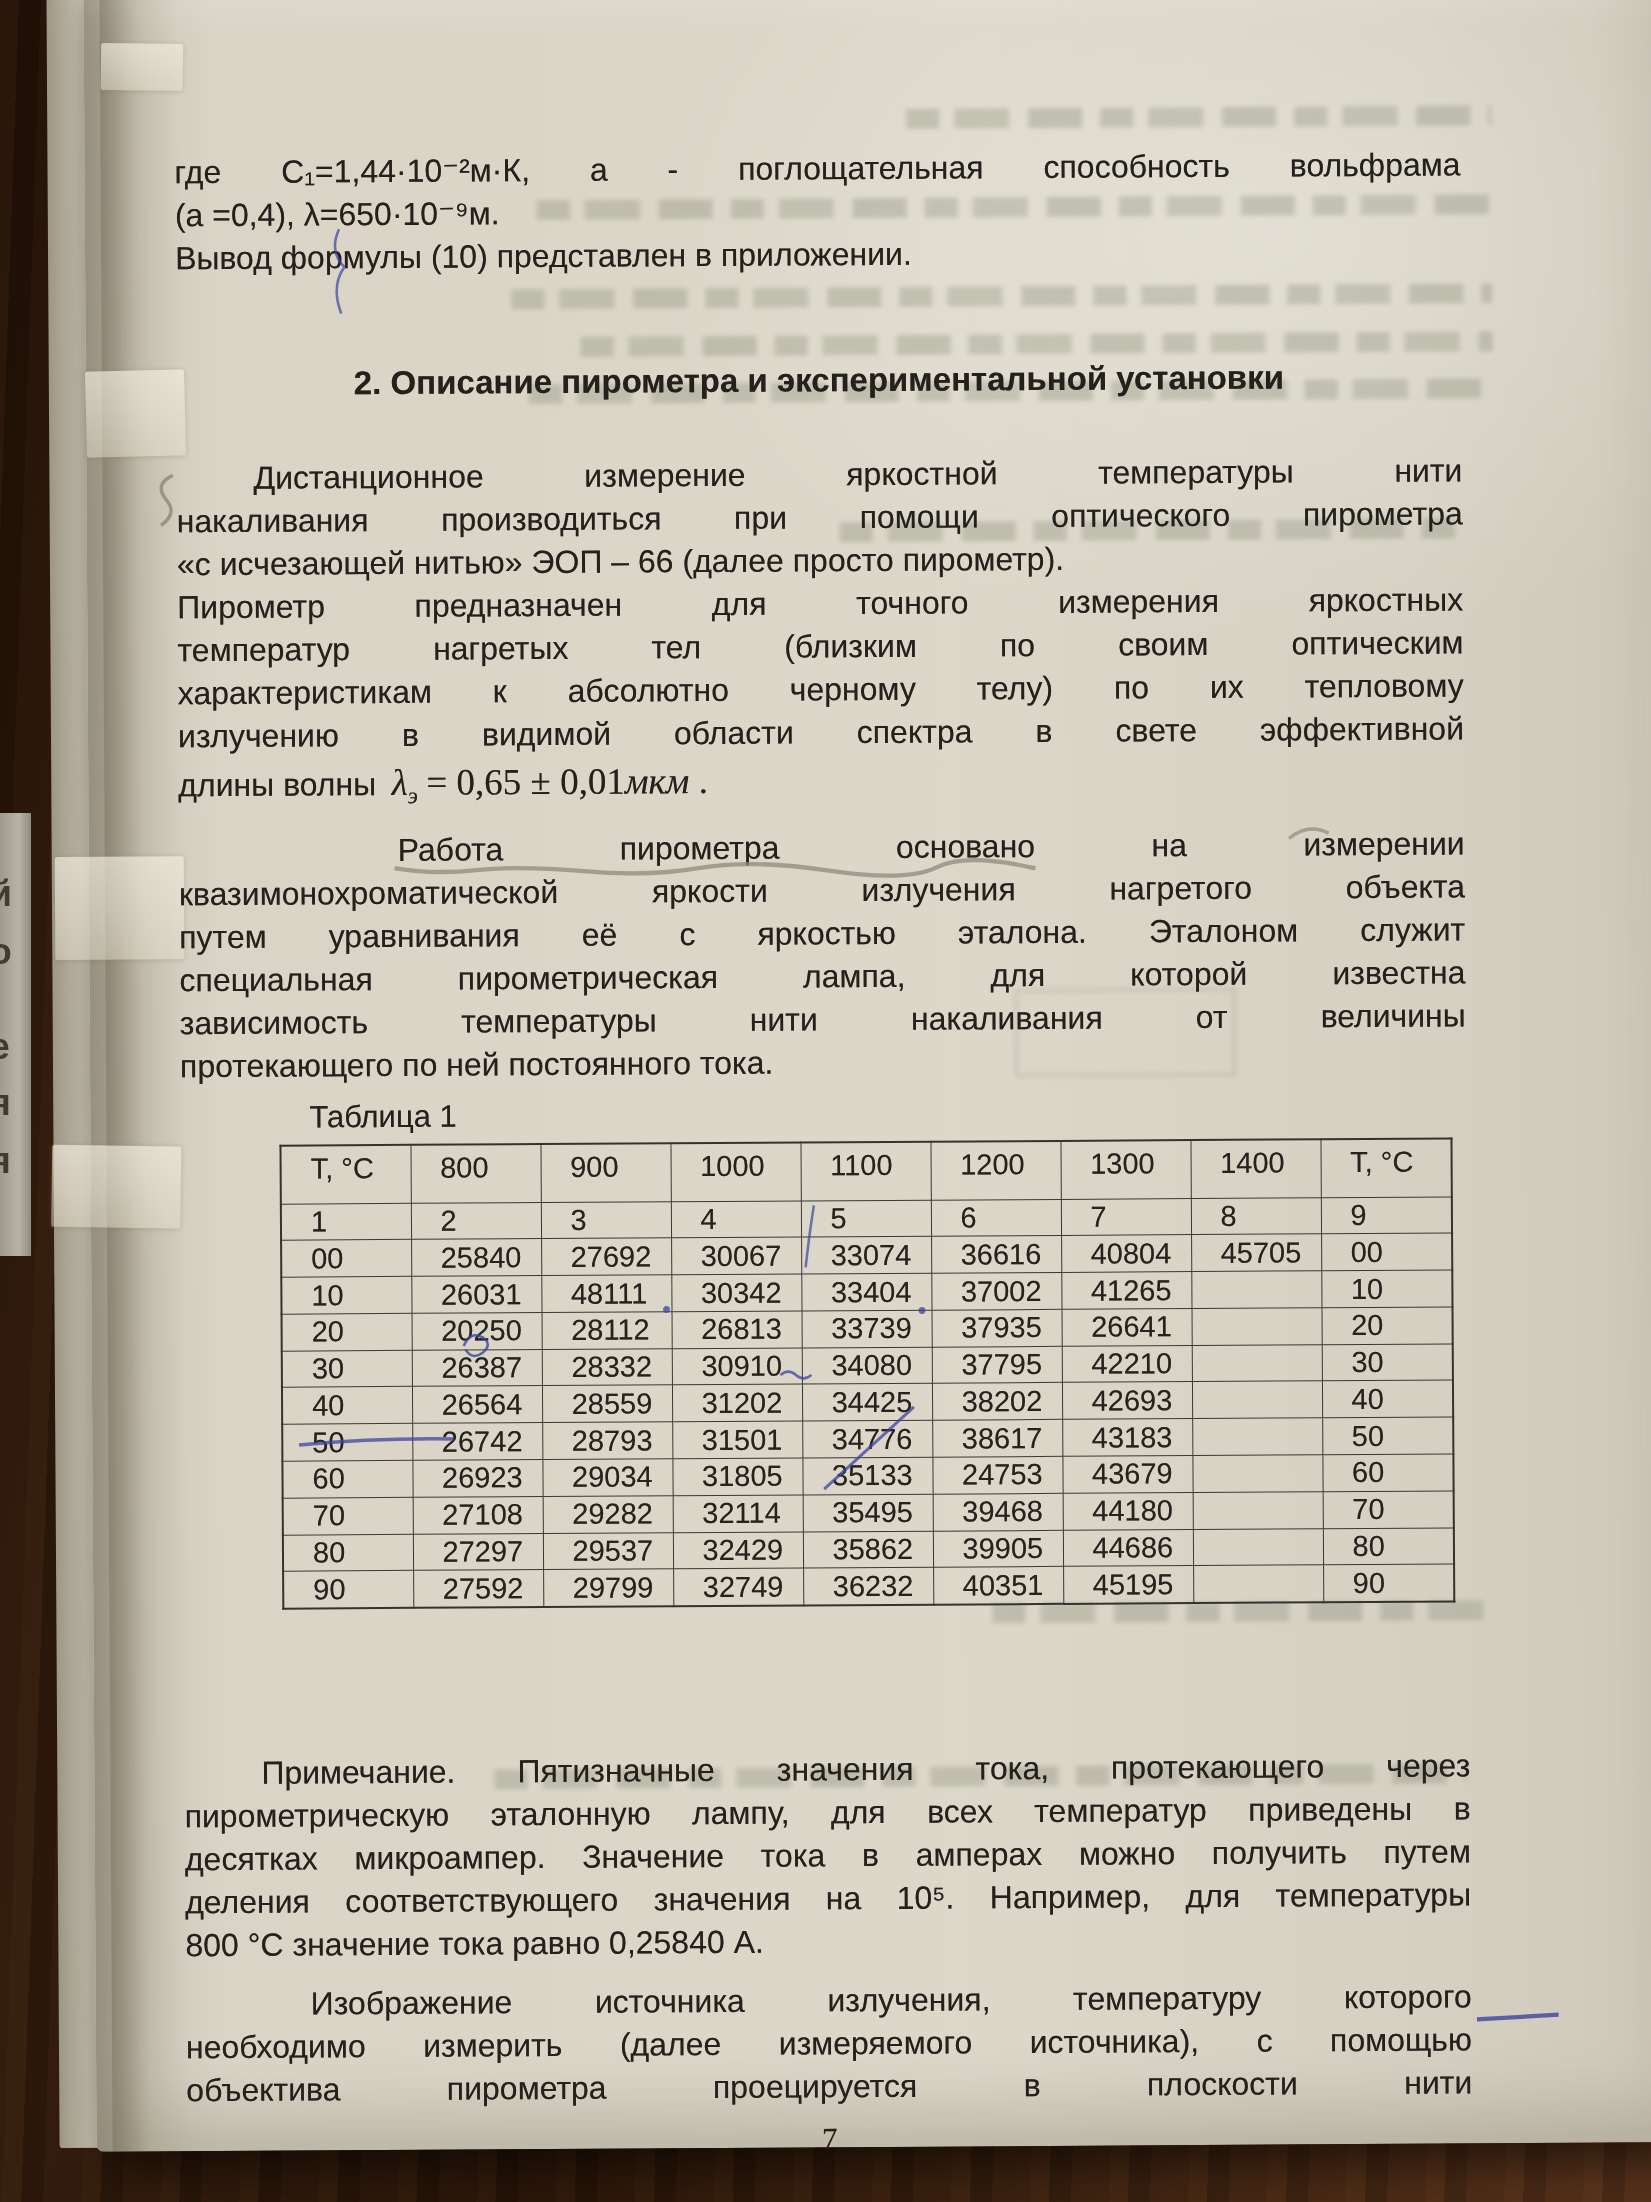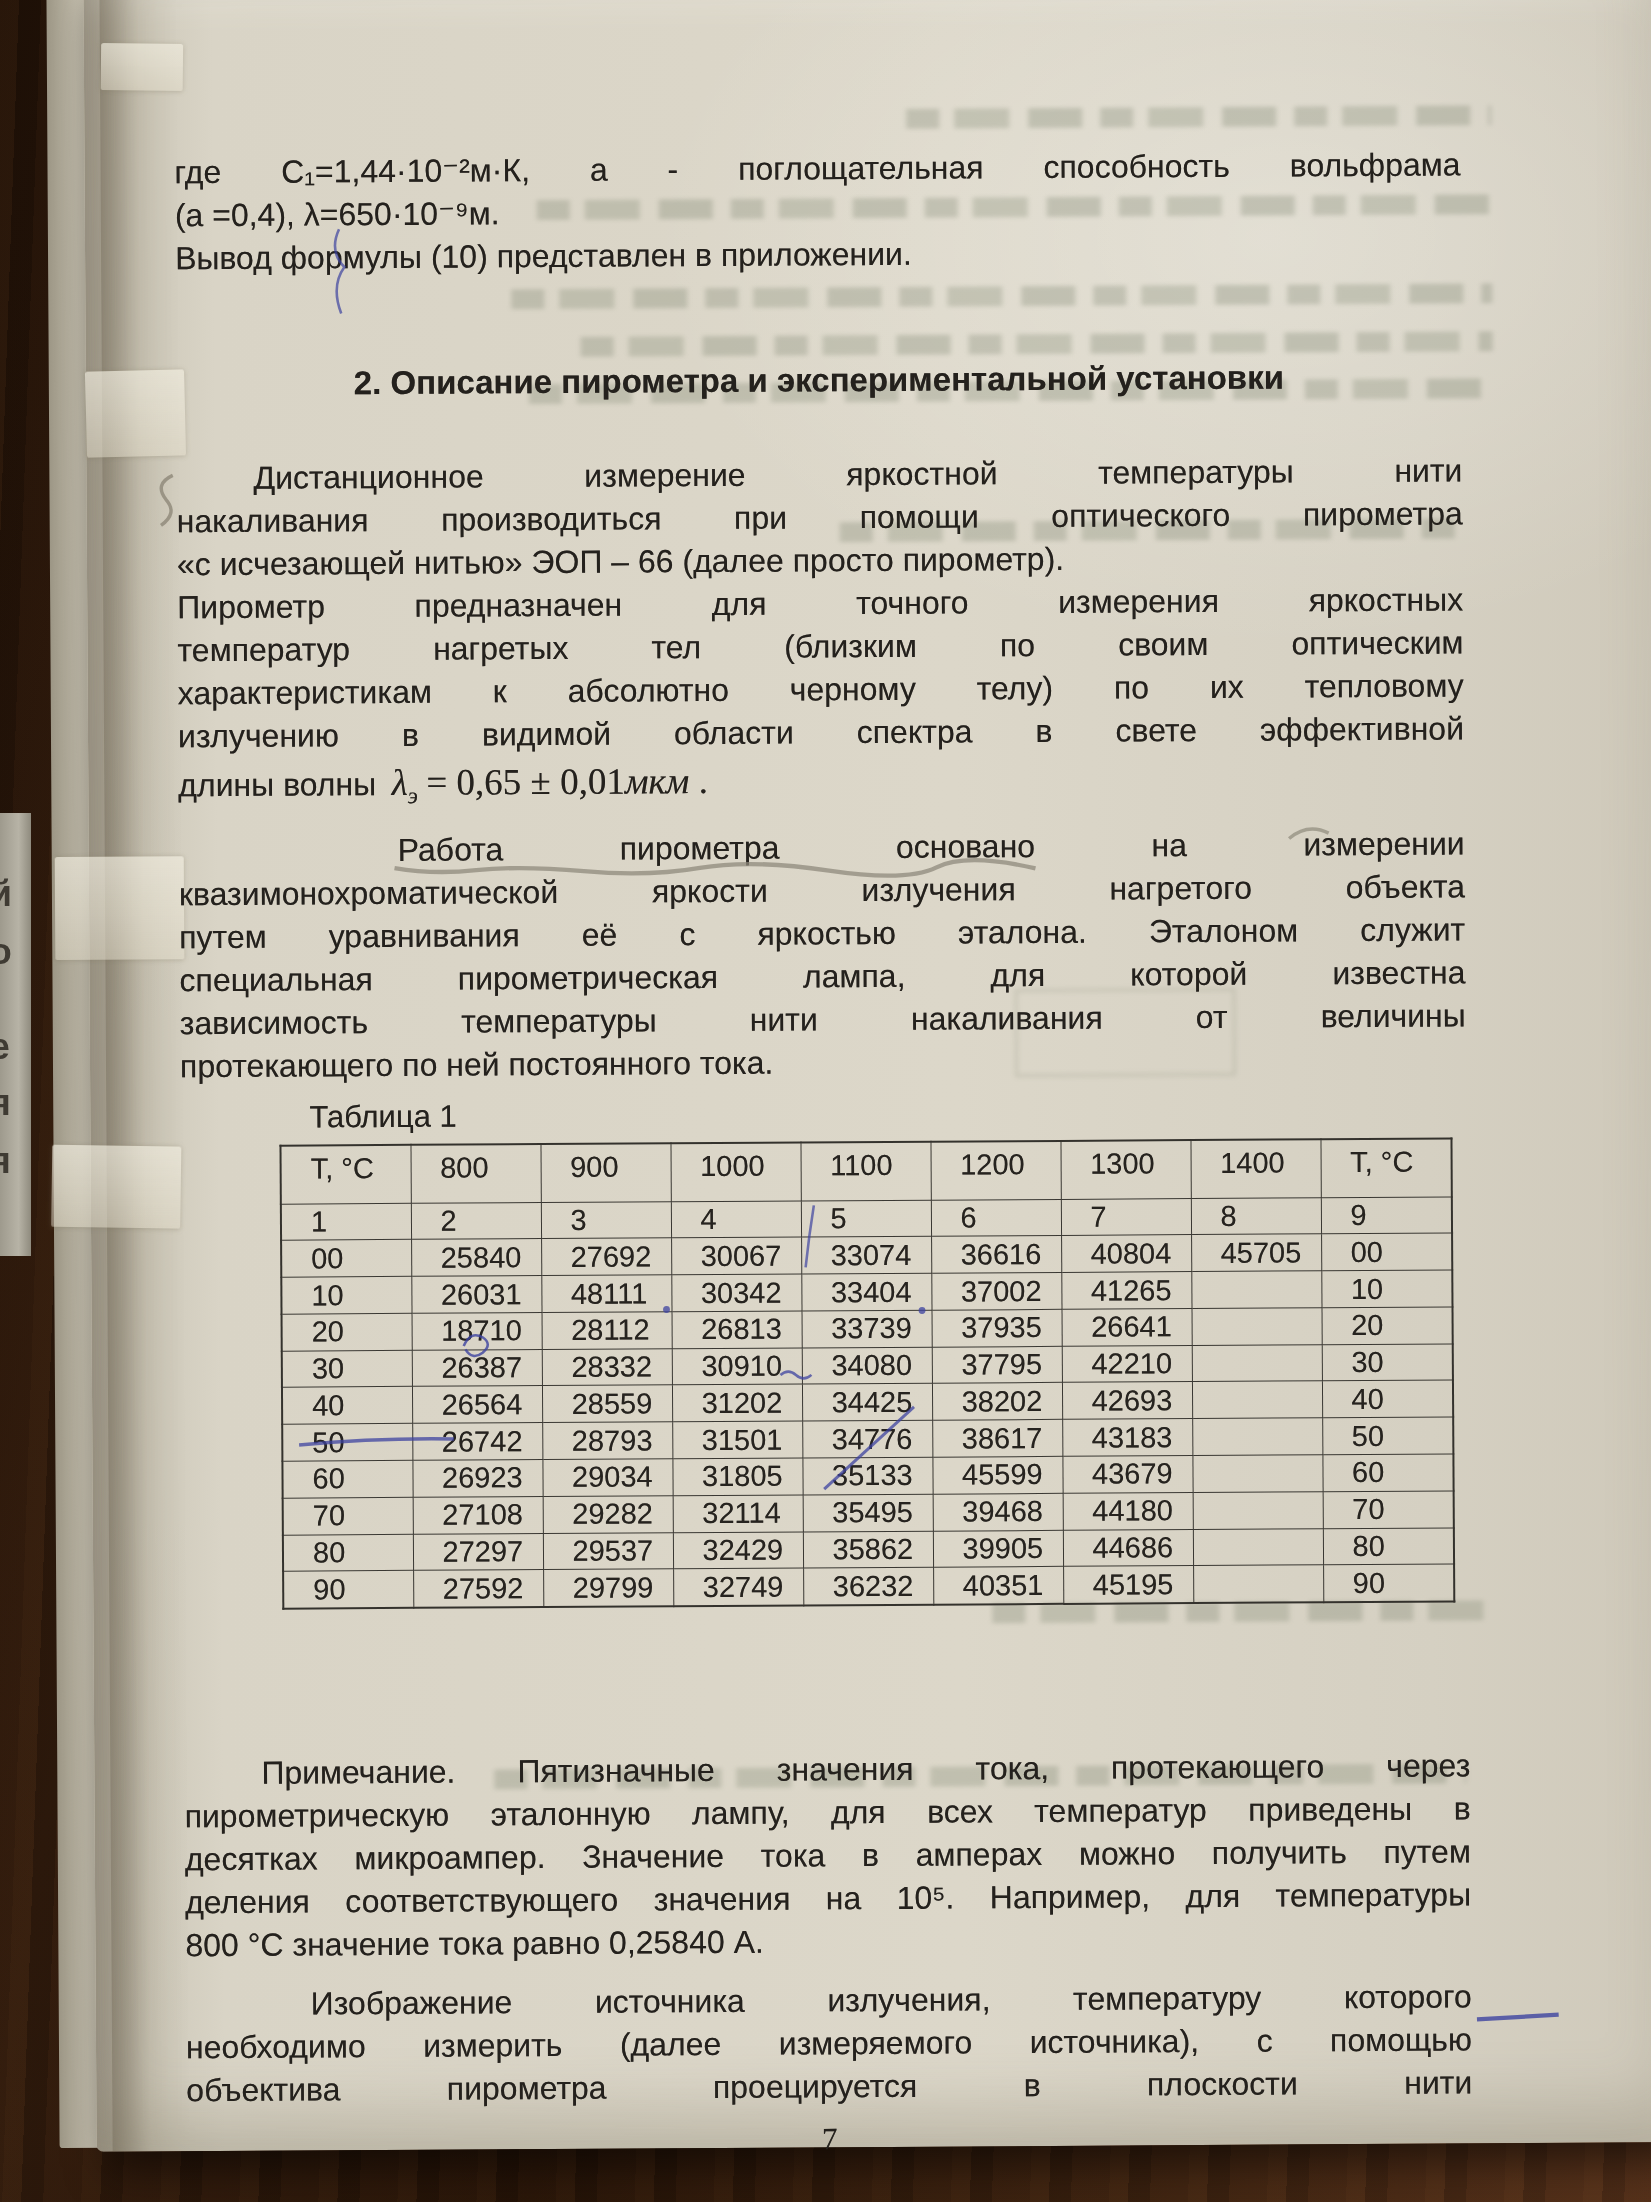--- a/index.html
+++ b/index.html
@@ -181,21 +181,21 @@
           <td>48111</td>
           <td>30342</td>
           <td>33404</td>
           <td>37002</td>
           <td>41265</td>
           <td></td>
           <td>10</td>
         </tr>
         <tr>
           <td>20</td>
-          <td>18710</td>
+          <td>20250</td>
           <td>28112</td>
           <td>26813</td>
           <td>33739</td>
           <td>37935</td>
           <td>26641</td>
           <td></td>
           <td>20</td>
         </tr>
         <tr>
           <td>30</td>
@@ -229,21 +229,21 @@
           <td>43183</td>
           <td></td>
           <td>50</td>
         </tr>
         <tr>
           <td>60</td>
           <td>26923</td>
           <td>29034</td>
           <td>31805</td>
           <td>35133</td>
-          <td>45599</td>
+          <td>24753</td>
           <td>43679</td>
           <td></td>
           <td>60</td>
         </tr>
         <tr>
           <td>70</td>
           <td>27108</td>
           <td>29282</td>
           <td>32114</td>
           <td>35495</td>

